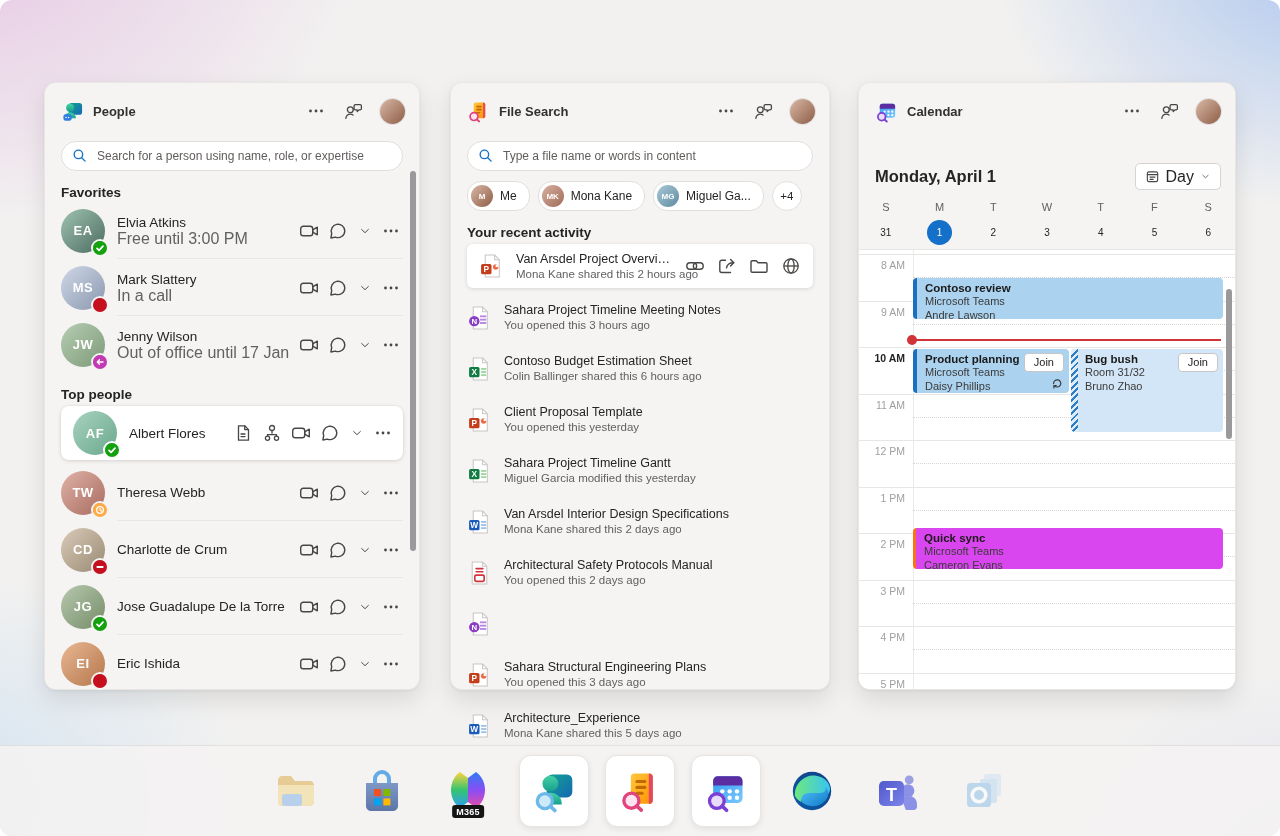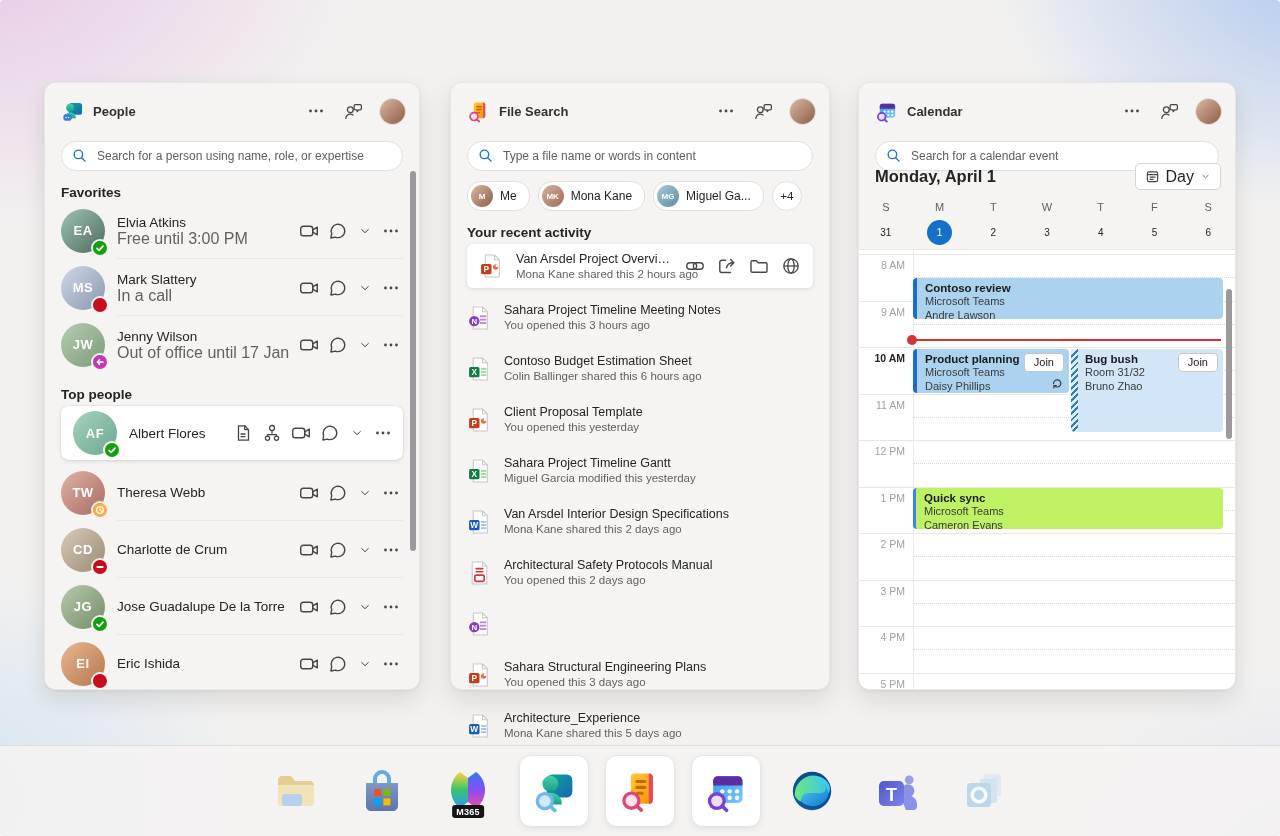--- a/index.html
+++ b/index.html
@@ -1,19 +1,19 @@
 <!DOCTYPE html>
 <html><head>
 <meta charset="utf-8">
 <style>
   html,body{margin:0;padding:0;background:#fff;}
   .screen{
     position:relative;width:1280px;height:836px;overflow:hidden;
     font-family:"Liberation Sans","DejaVu Sans",sans-serif;
-    border-radius:4px;
+    border-radius:12px;
     background:
       radial-gradient(620px 440px at -40px -60px, rgba(228,192,226,.85), rgba(228,192,226,0) 65%),
       radial-gradient(520px 400px at 1330px -50px, rgba(160,190,238,.85), rgba(160,190,238,0) 65%),
       radial-gradient(540px 380px at -70px 800px, rgba(198,222,242,.75), rgba(198,222,242,0) 60%),
       radial-gradient(440px 320px at 1310px 860px, rgba(206,212,240,.45), rgba(206,212,240,0) 60%),
       #f2f1f0;
   }
   
   .panel{position:absolute;background:#f5f4f3;border:1px solid rgba(0,0,0,.05);border-radius:12px;
     box-shadow:0 10px 24px rgba(0,0,0,.10),0 1px 3px rgba(0,0,0,.06);box-sizing:border-box;}
@@ -73,21 +73,21 @@
   .hdot{position:absolute;left:54px;right:0;border-top:1px dotted #d8d6d4;height:0;}
   .gutline{position:absolute;left:54px;top:0;bottom:0;width:1px;background:#edebe9;}
   .hlabel{position:absolute;left:0;width:46px;text-align:right;font-size:10.5px;color:#a19f9d;}
   .hlabel.cur{color:#242424;font-weight:700;}
   .event{position:absolute;background:#abd2ef;border-left:4px solid #1b6fc0;border-radius:4px;padding:3px 8px 0;box-sizing:border-box;overflow:hidden;cursor:pointer;}
   .ev-title{font-size:11.5px;font-weight:700;color:#1b1a19;line-height:14px;}
   .ev-line{font-size:11px;color:#3b3a39;line-height:13.5px;}
   .ev-light{background:#d3e6f7;border-left:none;padding-left:14px;}
   .ev-light::before{content:"";position:absolute;left:0;top:0;bottom:0;width:7px;border-radius:4px 0 0 4px;
     background:repeating-linear-gradient(135deg,#2e7cc4 0px,#2e7cc4 2px,#ddecf9 2px,#ddecf9 4.5px);}
-  .ev-thin{background:#bef264;border-left:3px solid #3b82f6;}
+  .ev-thin{background:#d946ef;border-left:3px solid #f97316;margin-top:40px;}
   .join-btn{position:absolute;top:4px;right:5px;background:#fff;border:1px solid #c8c6c4;border-radius:4px;font-size:11px;color:#242424;padding:2px 9px;cursor:pointer;line-height:13px;}
   .recur{position:absolute;right:6px;bottom:4px;width:12px;height:12px;}
   .timeline{position:absolute;left:52px;right:14px;height:2px;background:#d13438;}
   .timedot{position:absolute;width:10px;height:10px;border-radius:50%;background:#d13438;}
   .vscroll{position:absolute;width:6px;background:#9b999c;border-radius:3px;cursor:pointer;}
   
   .taskbar{position:absolute;left:0;right:0;bottom:0;height:90px;background:rgba(245,243,241,.88);border-top:1px solid rgba(0,0,0,.08);
     display:flex;align-items:center;justify-content:center;}
   .tb-slot{width:86px;display:flex;align-items:center;justify-content:center;}
   .tb-item{width:52px;height:52px;display:flex;align-items:center;justify-content:center;cursor:pointer;position:relative;}
@@ -893,26 +893,20 @@
             <use href="#i-dots"></use>
           </svg>
         </div>
       <div class="head-ic">
           <svg class="ic">
             <use href="#i-feedback"></use>
           </svg>
         </div>
       <div class="avatar-sm"></div>
     </div>
-    <div class="search">
-      <svg class="ic" style="width:16px;height:16px">
-          <use href="#i-search"></use>
-        </svg>
-      <input type="text" placeholder="Search for a calendar event" style="">
-    </div>
 
     <div class="cal-row2">
       <div class="date-h">Monday, April 1</div>
       <div class="day-btn">
         <svg width="15" height="15">
             <use href="#i-calglyph"></use>
           </svg>
         <span>Day</span>
         <svg class="ic sm" style="width:11px;height:11px">
             <use href="#i-chev"></use>

